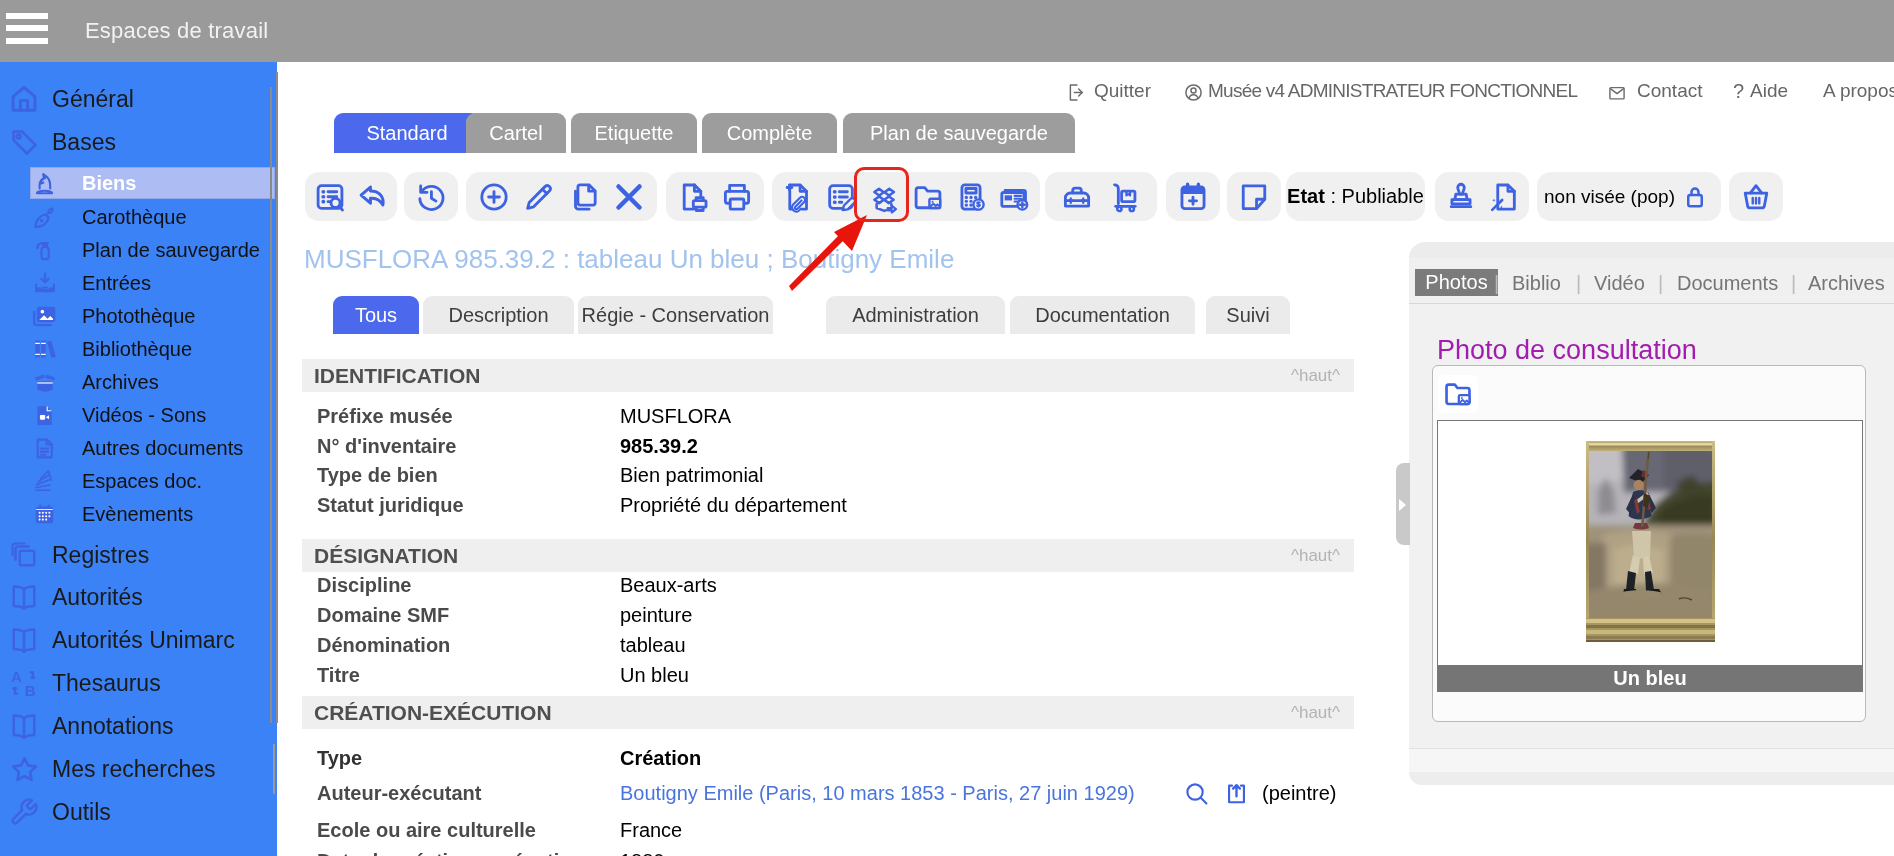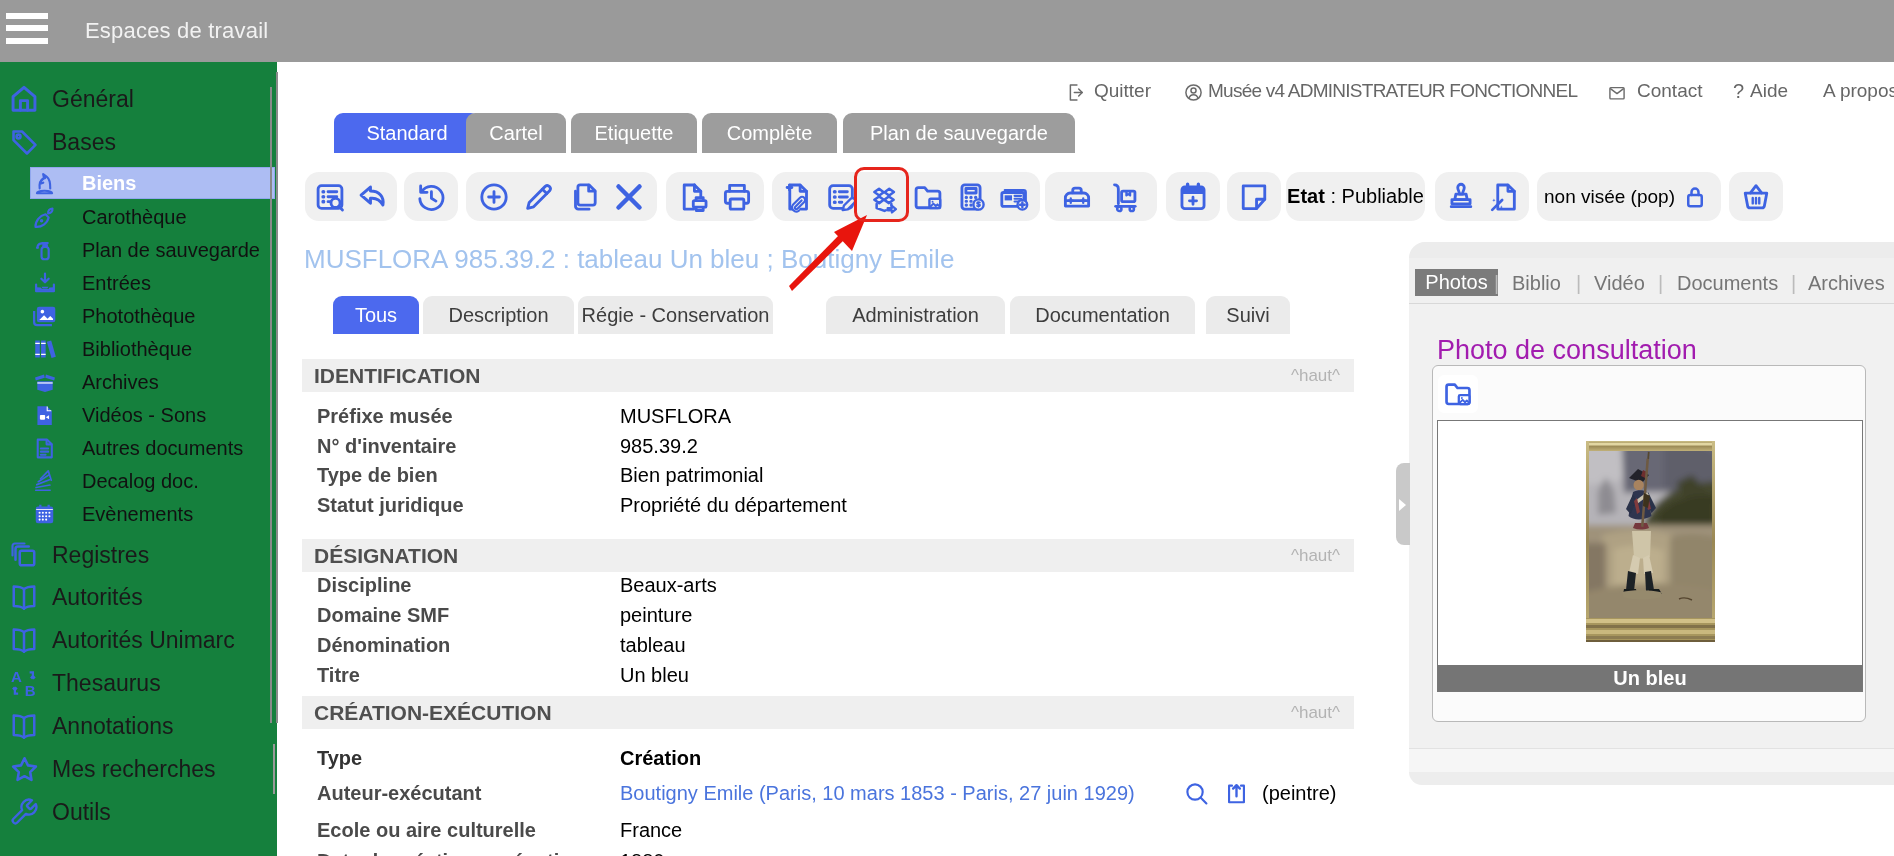--- a/index.html
+++ b/index.html
@@ -5,21 +5,21 @@
 *{margin:0;padding:0;box-sizing:border-box}
 html,body{width:1894px;height:856px;overflow:hidden}
 body{font-family:"Liberation Sans",sans-serif;background:#fff;position:relative}
 .abs{position:absolute}
 
 #topbar{position:absolute;left:0;top:0;width:1894px;height:62px;background:#9a9a9a}
 #topbar .bar{position:absolute;left:6px;width:42px;height:6px;background:#fff}
 #espaces{position:absolute;left:85px;top:18px;font-size:22px;color:#f2f2f2;letter-spacing:.2px}
 #apptitle{position:absolute;right:0px;top:8px;font-size:34px;font-weight:bold;color:#fff;letter-spacing:.2px}
 
-#sidebar{position:absolute;left:0;top:62px;width:277px;height:794px;background:#15803d}
+#sidebar{position:absolute;left:0;top:62px;width:277px;height:794px;background:#3b82f6}
 .nav1{position:absolute;left:0;height:42px;display:flex;align-items:center;color:#1a1a1a;font-size:23px}
 .nav1 .ic{position:absolute;left:8px;width:32px;height:32px;display:flex;align-items:center;justify-content:center}
 .nav1 .tx{position:absolute;left:52px;white-space:nowrap}
 .nav2{position:absolute;left:0;height:32px;display:flex;align-items:center;color:#111;font-size:20px}
 .nav2 .ic{position:absolute;left:31px;width:27px;height:27px;display:flex;align-items:center;justify-content:center}
 .nav2 .tx{position:absolute;left:82px;white-space:nowrap}
 #biensel{position:absolute;left:30px;top:105px;width:245px;height:32px;background:#adbdf3;border:1px solid #91a7ee}
 
 #vl1{position:absolute;left:276px;top:72px;width:2px;height:651px;background:#8a8a8a}
 #vl2{position:absolute;left:270px;top:87px;width:2px;height:636px;background:#8a8a8a}
@@ -191,21 +191,21 @@
 <div class="nav2" style="top:403px">
       <span class="ic">
         <svg class="i" width="25" height="25" viewBox="0 0 24 24" style="stroke-width:1.6">
           <path d="M3.6 20.4h13.8"></path>
           <path d="M3.9 17.8l13.3-2.4"></path>
           <path d="M4.6 15l12.2-4.6"></path>
           <path d="M6 12.2l10.3-6.6"></path>
           <path d="M8.2 9.4l7.4-7.6 2.9 8.9"></path>
         </svg>
       </span>
-      <span class="tx">Decalog doc.</span>
+      <span class="tx">Espaces doc.</span>
     </div>
 <div class="nav2" style="top:436px">
       <span class="ic">
         <svg width="25" height="25" viewBox="0 0 24 24">
           <path d="M8 2.6v3M16 2.6v3" stroke="#3e63e2" stroke-width="2.2" fill="none"></path>
           <rect x="3.6" y="4.4" width="16.8" height="16" rx="2.2" fill="#3e63e2"></rect>
           <g fill="#fff">
             <circle cx="7.3" cy="10.3" r="1"></circle>
             <circle cx="10.4" cy="10.3" r="1"></circle>
             <circle cx="13.6" cy="10.3" r="1"></circle>
@@ -488,21 +488,21 @@
   <div class="tab on" style="left:333px;width:86px">Tous</div>
   <div class="tab" style="left:423px;width:151px">Description</div>
   <div class="tab" style="left:578px;width:195px">Régie - Conservation</div>
   <div class="tab" style="left:826px;width:179px">Administration</div>
   <div class="tab" style="left:1010px;width:185px">Documentation</div>
   <div class="tab" style="left:1206px;width:84px">Suivi</div>
 </div>
 
 <div class="secbar" style="top:359px">IDENTIFICATION<span class="haut">^haut^</span></div>
 <div class="frow" style="top:401px"><b>Préfixe musée</b><span class="val">MUSFLORA</span></div>
-<div class="frow" style="top:431px"><b>N° d'inventaire</b><span class="val" style="font-weight:normal">985.39.2</span></div>
+<div class="frow" style="top:431px"><b>N° d'inventaire</b><span class="val" style="font-weight:bold">985.39.2</span></div>
 <div class="frow" style="top:460px"><b>Type de bien</b><span class="val">Bien patrimonial</span></div>
 <div class="frow" style="top:490px"><b>Statut juridique</b><span class="val">Propriété du département</span></div>
 
 <div class="secbar" style="top:539px">DÉSIGNATION<span class="haut">^haut^</span></div>
 <div class="frow" style="top:570px"><b>Discipline</b><span class="val">Beaux-arts</span></div>
 <div class="frow" style="top:600px"><b>Domaine SMF</b><span class="val">peinture</span></div>
 <div class="frow" style="top:630px"><b>Dénomination</b><span class="val">tableau</span></div>
 <div class="frow" style="top:660px"><b>Titre</b><span class="val">Un bleu</span></div>
 
 <div class="secbar" style="top:696px">CRÉATION-EXÉCUTION<span class="haut">^haut^</span></div>

